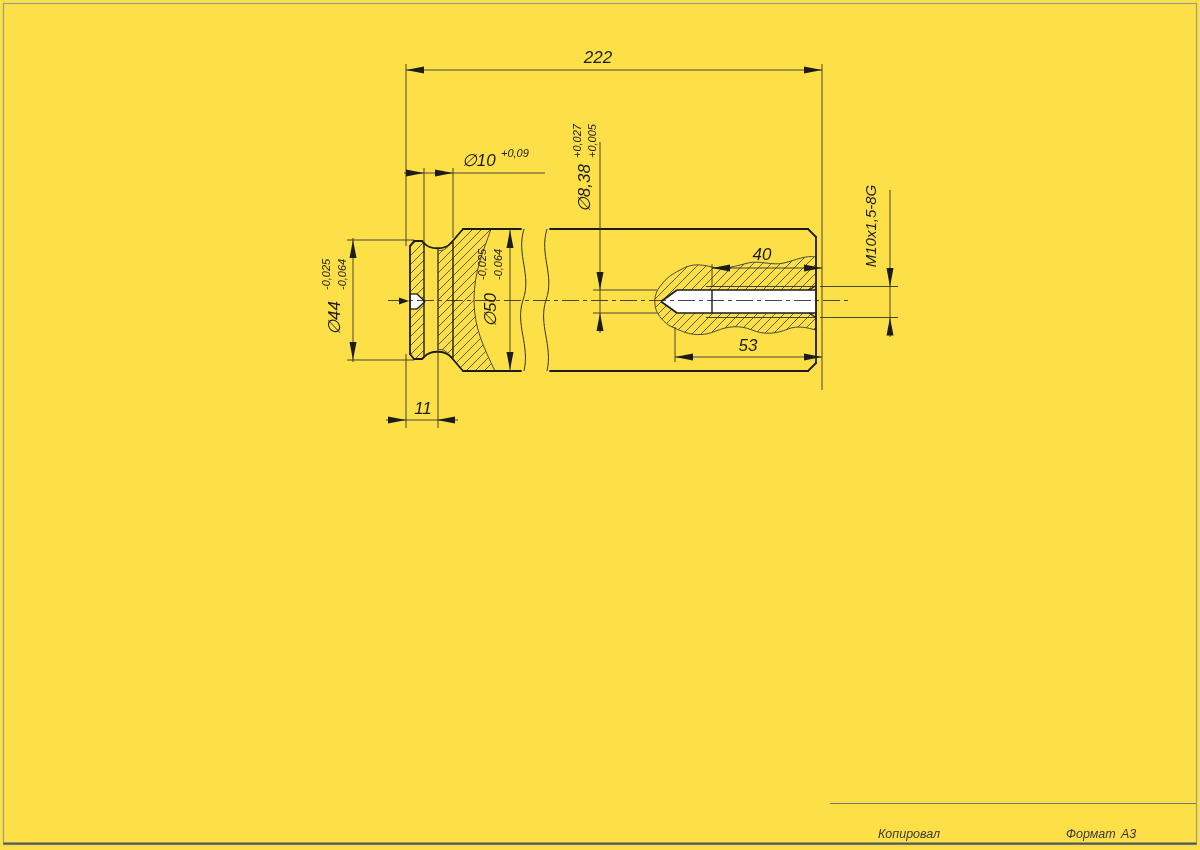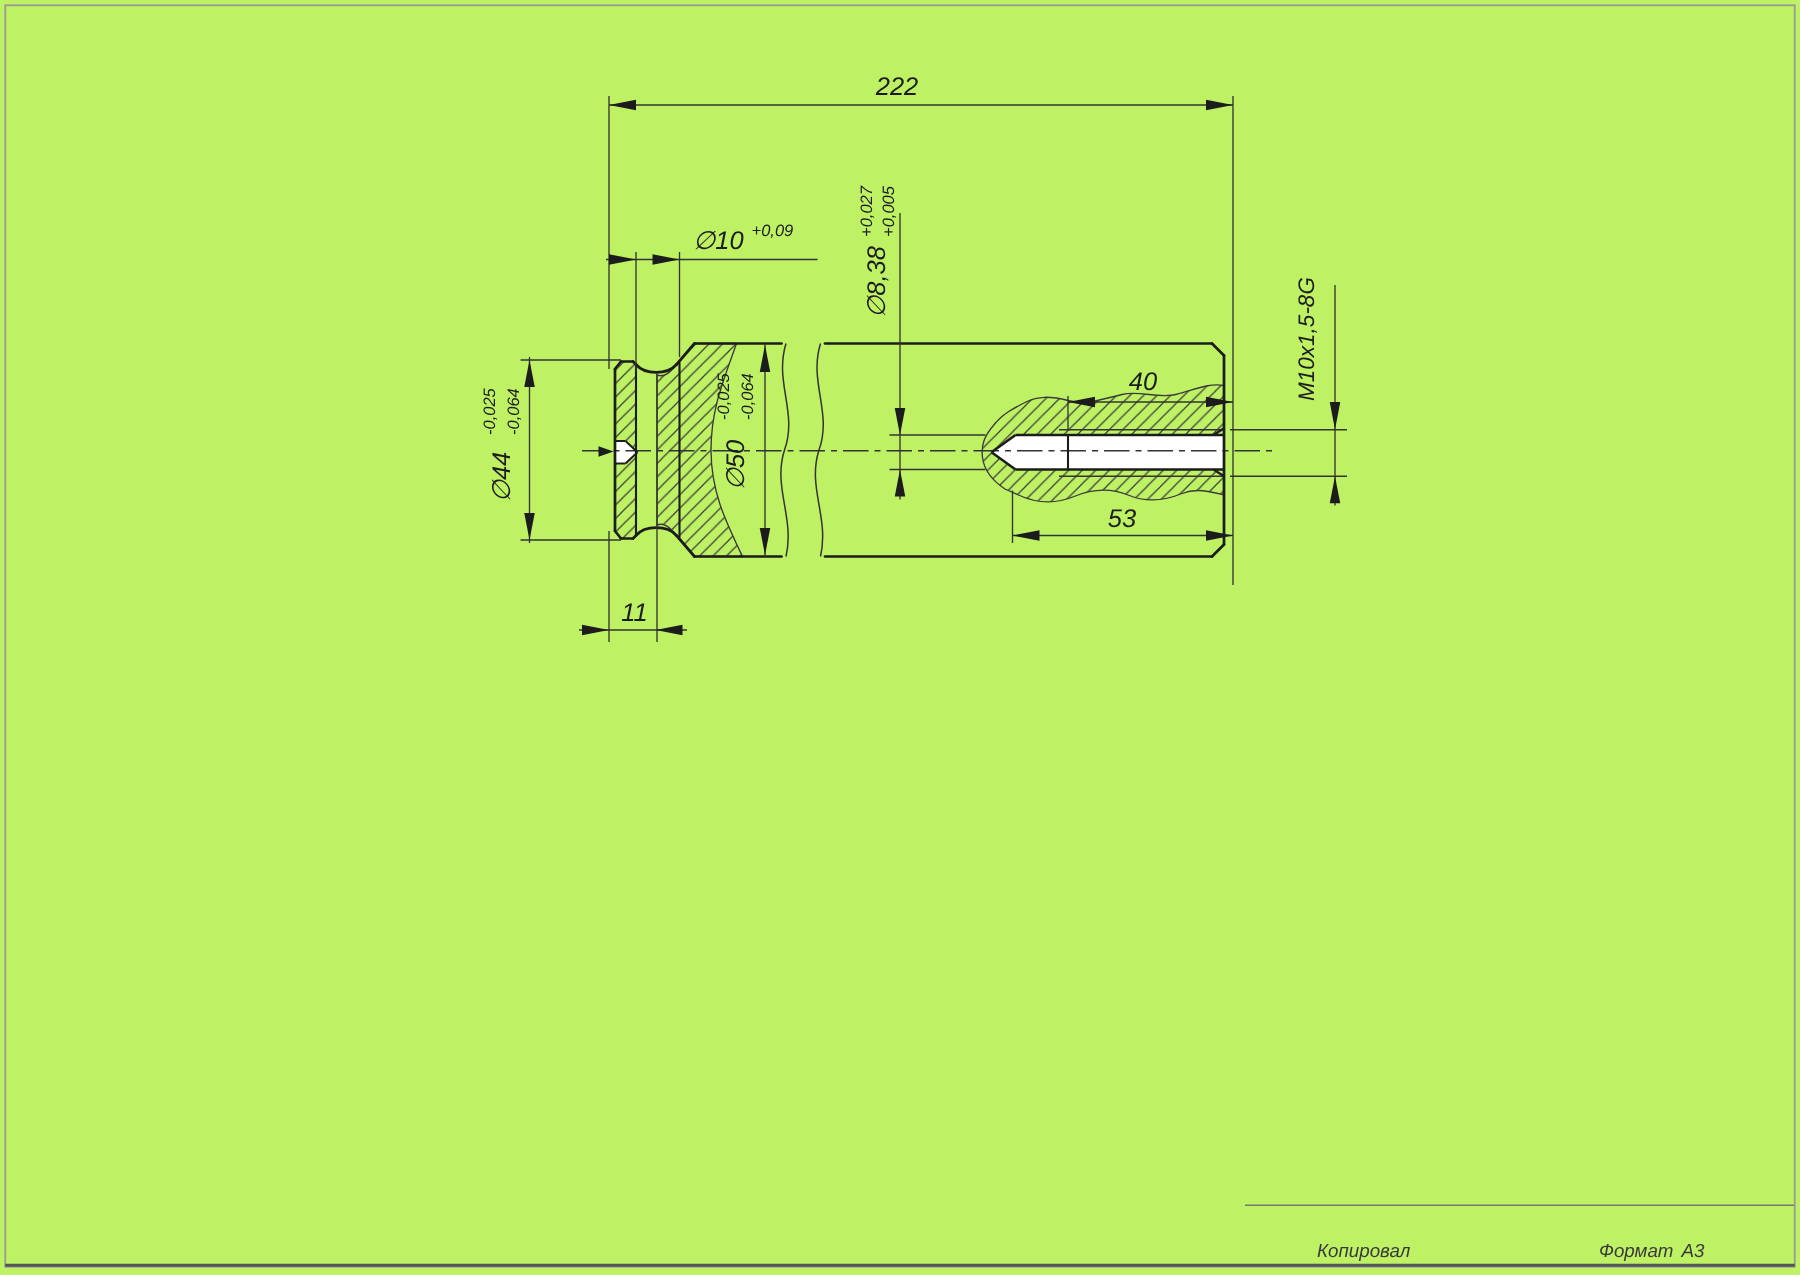--- a/index.html
+++ b/index.html
@@ -1,16 +1,16 @@
 <!DOCTYPE html>
 <html><head>
 <meta charset="utf-8">
 <style>
   html,body{margin:0;padding:0;background:#ffffff;}
-  .page{position:relative;width:1200px;height:850px;background:#bef264;overflow:hidden;
+  .page{position:relative;width:1200px;height:850px;background:#fde047;overflow:hidden;
         font-family:"Liberation Sans",sans-serif;}
   svg{position:absolute;left:0;top:0;}
   text{fill:#1c1c1c;font-family:"Liberation Sans",sans-serif;font-style:italic;}
   .dim{font-size:17px;}
   .tol{font-size:11px;}
   .thr{font-size:15px;}
   .stamp{font-size:12.5px;fill:#3a3a3a;}
 </style>
 </head>
 <body>

